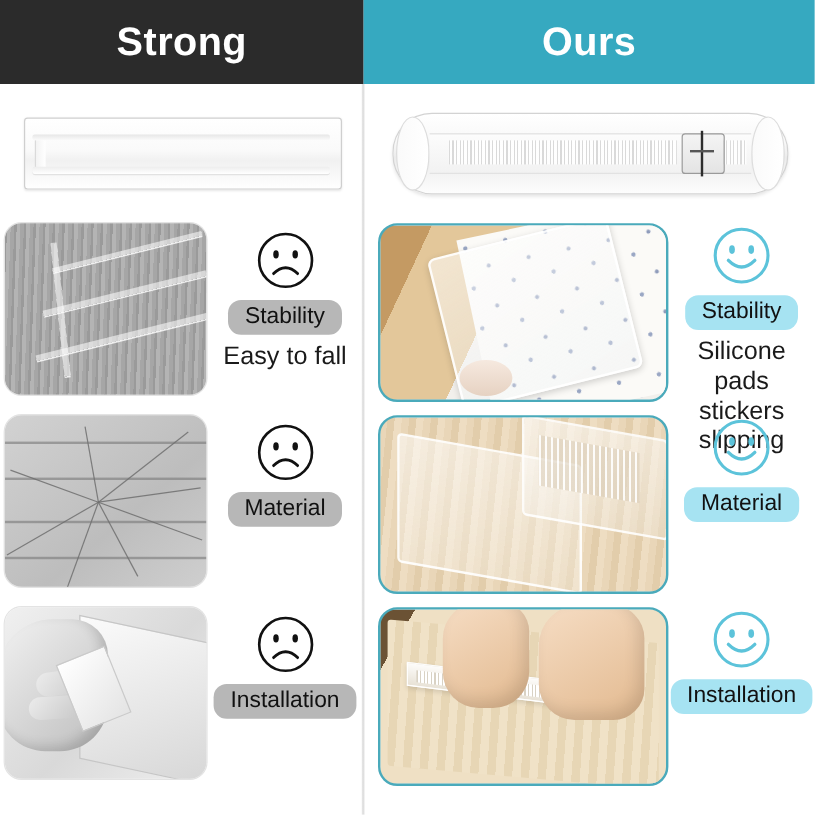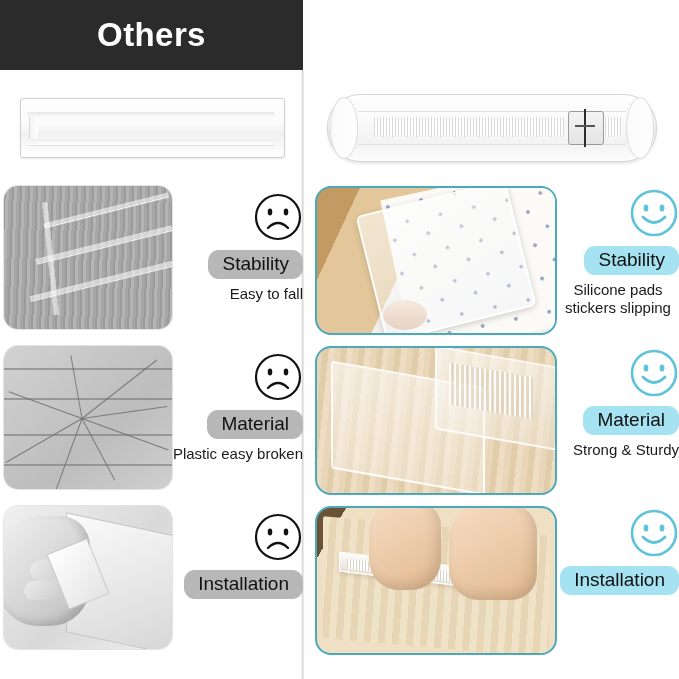--- a/index.html
+++ b/index.html
@@ -139,39 +139,42 @@
       background:linear-gradient(#fdfcfa,#e8e2d6);border:1px solid rgba(255,255,255,.9);
       box-shadow:0 2px 4px rgba(0,0,0,.12);}
   .ph-install .bar-rib{position:absolute;left:30px;top:58px;width:120px;height:10px;transform:skewY(7deg);
       background:repeating-linear-gradient(to right,#d9d2c4 0 1px,#ffffff 1px 3px);}
   .ph-install .hand{position:absolute;background:linear-gradient(150deg,#f6ddc4,#e2b98f);
       border-radius:30px 24px 30px 30px;box-shadow:inset -5px -6px 12px rgba(0,0,0,.12);}
   .ph-install .h1{left:52px;top:-6px;width:72px;height:88px;}
   .ph-install .h2{left:132px;top:-4px;width:88px;height:96px;border-radius:34px 28px 26px 30px;}
 
   
-  .label-block{flex:1;display:flex;flex-direction:column;align-items:flex-end;padding-top:6px;}
+  .label-block{flex:1;display:flex;flex-direction:column;align-items:center;padding-top:6px;}
   .label-left{padding-top:10px;}
   .face{width:50px;height:50px;margin-bottom:8px;}
   .pill{display:inline-block;border-radius:11px;padding:3px 14px 4px;font-size:19px;color:#111;
         white-space:nowrap;}
   .pill-bad{background:#b7b7b7;}
   .pill-good{background:#a6e3f2;}
-  .caption{margin-top:6px;font-size:15px;line-height:1.18;color:#1a1a1a;text-align:center;
+  .caption{margin-top:6px;font-size:21px;line-height:1.18;color:#1a1a1a;text-align:center;
            max-width:150px;}
   .caption-r{max-width:158px;}
 </style>
 </head>
 <body>
 
 <div class="board">
 
   <div class="header">
     <div class="hdr hdr-left">
-      <span class="hdr-title">Others</span>
+      <span class="hdr-title">Strong</span>
+    </div>
+    <div class="hdr hdr-right">
+      <span class="hdr-title">Ours</span>
     </div>
   </div>
 
   <div class="vdivider"></div>
 
   <div class="columns">
 
     <div class="col col-left">
 
       <div class="hero hero-left">
@@ -215,21 +218,20 @@
           <div class="ln" style="left:78px;top:72px;width:86px;transform:rotate(-8deg)"></div>
         </div>
         <div class="label-block label-left">
           <svg class="face" viewBox="0 0 50 50">
             <circle cx="25" cy="25" r="22" fill="none" stroke="#111" stroke-width="2.2"></circle>
             <ellipse cx="17" cy="20" rx="2.3" ry="3.4" fill="#111"></ellipse>
             <ellipse cx="33" cy="20" rx="2.3" ry="3.4" fill="#111"></ellipse>
             <path d="M15 36 Q25 26 35 36" fill="none" stroke="#111" stroke-width="2.4" stroke-linecap="round"></path>
           </svg>
           <span class="pill pill-bad">Material</span>
-          <div class="caption">Plastic easy broken</div>
         </div>
       </div>
 
       <div class="row row-left">
         <div class="photo photo-l ph-hand">
           <div class="panel"></div>
           <div class="hand"></div>
           <div class="finger" style="left:26px;top:52px;width:56px;height:20px;transform:rotate(-8deg)"></div>
           <div class="finger" style="left:20px;top:74px;width:50px;height:19px;transform:rotate(-4deg)"></div>
           <div class="sticker"></div>
@@ -285,21 +287,20 @@
           <div class="ribz"></div>
         </div>
         <div class="label-block">
           <svg class="face" viewBox="0 0 50 50">
             <circle cx="25" cy="25" r="22" fill="none" stroke="#5cc3da" stroke-width="2.6"></circle>
             <ellipse cx="17" cy="20" rx="2.4" ry="3.6" fill="#5cc3da"></ellipse>
             <ellipse cx="33" cy="20" rx="2.4" ry="3.6" fill="#5cc3da"></ellipse>
             <path d="M14 29 Q25 40 36 29" fill="none" stroke="#5cc3da" stroke-width="2.8" stroke-linecap="round"></path>
           </svg>
           <span class="pill pill-good">Material</span>
-          <div class="caption caption-r">Strong &amp; Sturdy</div>
         </div>
       </div>
 
       <div class="row row-right">
         <div class="photo photo-r ph-install">
           <div class="drawer"></div>
           <div class="bar"></div>
           <div class="bar-rib"></div>
           <div class="hand h1"></div>
           <div class="hand h2"></div>

